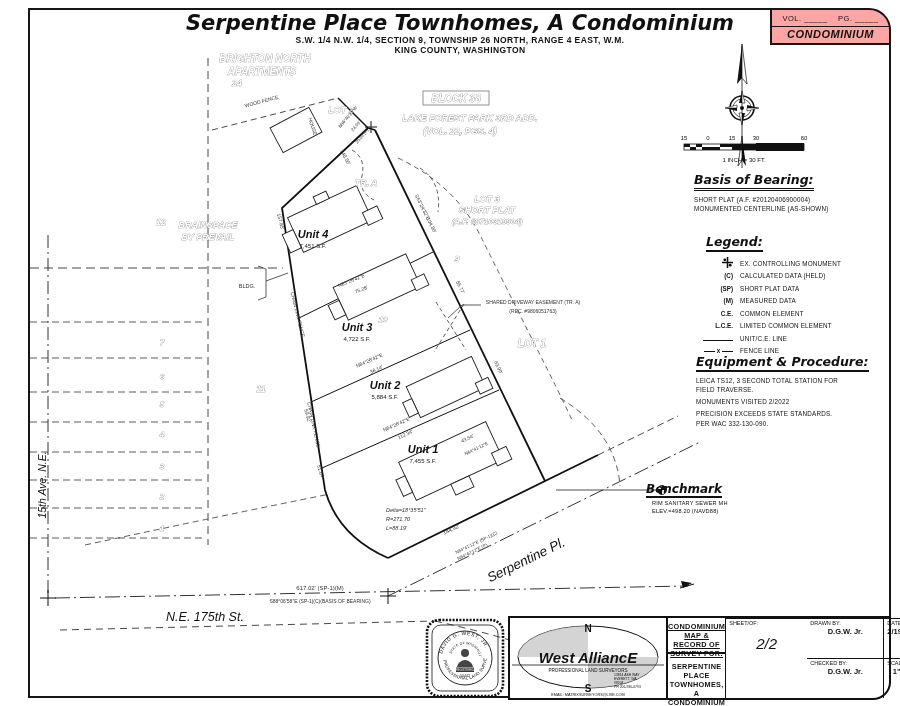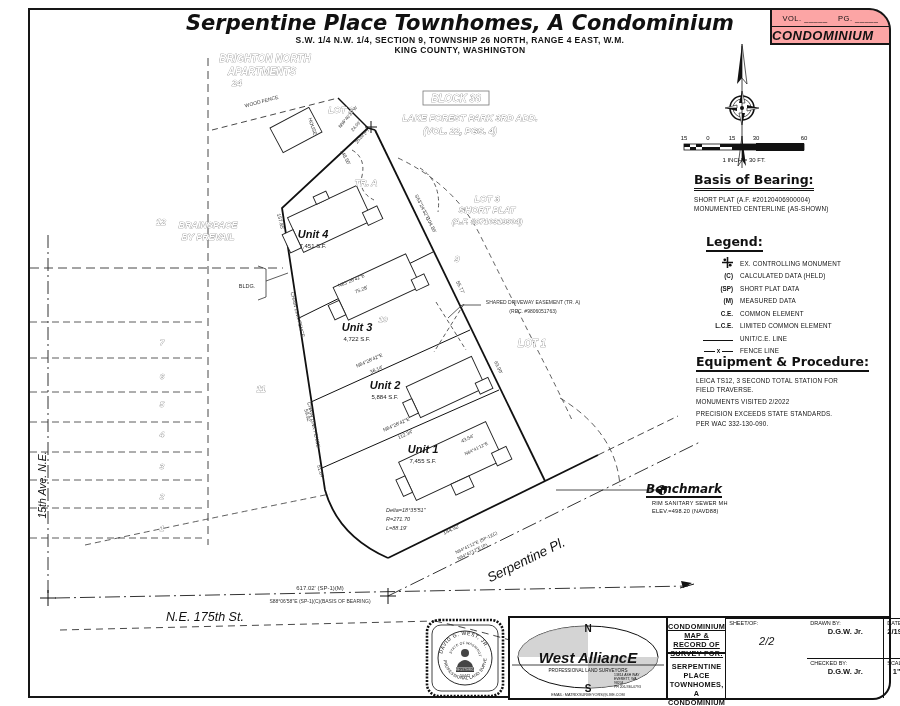--- a/index.html
+++ b/index.html
@@ -9,22 +9,22 @@
          border-top-right-radius:26px;border-bottom-right-radius:20px;box-sizing:border-box;z-index:0;}
   #map{position:absolute;left:0;top:0;z-index:1;}
   .panel{position:absolute;z-index:2;}
   .titlewrap{position:absolute;left:28px;top:11px;width:864px;text-align:center;z-index:2;}
   .title{font-family:"DejaVu Sans",sans-serif;font-style:italic;font-weight:bold;font-size:21px;}
   .sub{font-size:8.5px;font-weight:bold;letter-spacing:.4px;margin-top:0;}
   .cornerbox{position:absolute;left:770px;top:8px;width:121px;height:37px;border:2px solid #161616;
              border-top-right-radius:22px;box-sizing:border-box;background:#fca5a5;z-index:3;}
   .cb-row1{height:16px;border-bottom:1.5px solid #161616;font-size:7.5px;display:flex;
            justify-content:space-evenly;align-items:center;letter-spacing:.5px;}
-  .cb-row2{font-size:13px;font-weight:bold;font-style:italic;text-align:left;letter-spacing:.5px;margin-top:1px;}
-  .h1{font-family:"DejaVu Sans",sans-serif;font-weight:bold;font-size:12.5px;
+  .cb-row2{font-size:11px;font-weight:bold;font-style:italic;text-align:center;letter-spacing:.5px;margin-top:1px;}
+  .h1{font-family:"DejaVu Sans",sans-serif;font-style:italic;font-weight:bold;font-size:12.5px;
       display:inline-block;border-bottom:2px solid #111;padding-bottom:1px;}
   .h1.dbl{border-bottom:3px double #111;}
   .small{font-size:6.3px;letter-spacing:.2px;line-height:1.45;}
   .lg-row{display:flex;align-items:center;height:12.5px;}
   .lg-sym{width:38px;text-align:right;padding-right:7px;font-size:6.3px;font-weight:bold;box-sizing:border-box;}
   .lg-lbl{font-size:6.3px;letter-spacing:.2px;}
   .uline{display:inline-block;width:30px;height:0;border-top:1.6px solid #111;}
   .fdash{display:inline-block;width:11px;height:0;border-top:1px solid #111;vertical-align:middle;}
   .bench-h{font-family:"DejaVu Sans",sans-serif;font-style:italic;font-weight:bold;font-size:12px;
            display:inline-block;border-bottom:2px solid #111;}
@@ -34,21 +34,21 @@
   .tb-info{flex:1;display:flex;flex-direction:row;}
   .tb-proj{height:36px;border-bottom:2px solid #111;text-align:center;padding-top:4px;box-sizing:border-box;}
   .p1{font-size:7.3px;font-weight:bold;text-decoration:underline;letter-spacing:.3px;}
   .p2{font-size:7.3px;font-weight:bold;letter-spacing:.3px;margin-top:4px;}
   .tb-grid{flex:1;display:grid;grid-template-columns:82px 76px 1fr;grid-template-rows:1fr 1fr;}
   .cell{border-top:1.5px solid #111;position:relative;padding:1px 3px;box-sizing:border-box;}
   .cell.bl{border-left:1.5px solid #111;}
   .cell.span{grid-row:1/3;}
   .lab{font-size:5.5px;}
   .val{text-align:center;font-size:7.5px;font-weight:bold;margin-top:1px;}
-  .sheetval{font-size:11px;font-style:italic;text-align:center;margin-top:9px;}
+  .sheetval{font-size:15px;font-style:italic;text-align:center;margin-top:9px;}
   svg text{font-family:"Liberation Sans",sans-serif;}
   .ol{fill:#fff;stroke:#777;stroke-width:.55;font-style:italic;font-weight:bold;paint-order:stroke;}
   .d{fill:#222;}
   .dm{fill:#333;}
 </style>
 </head>
 <body>
 
 <div class="frame"></div>
 

